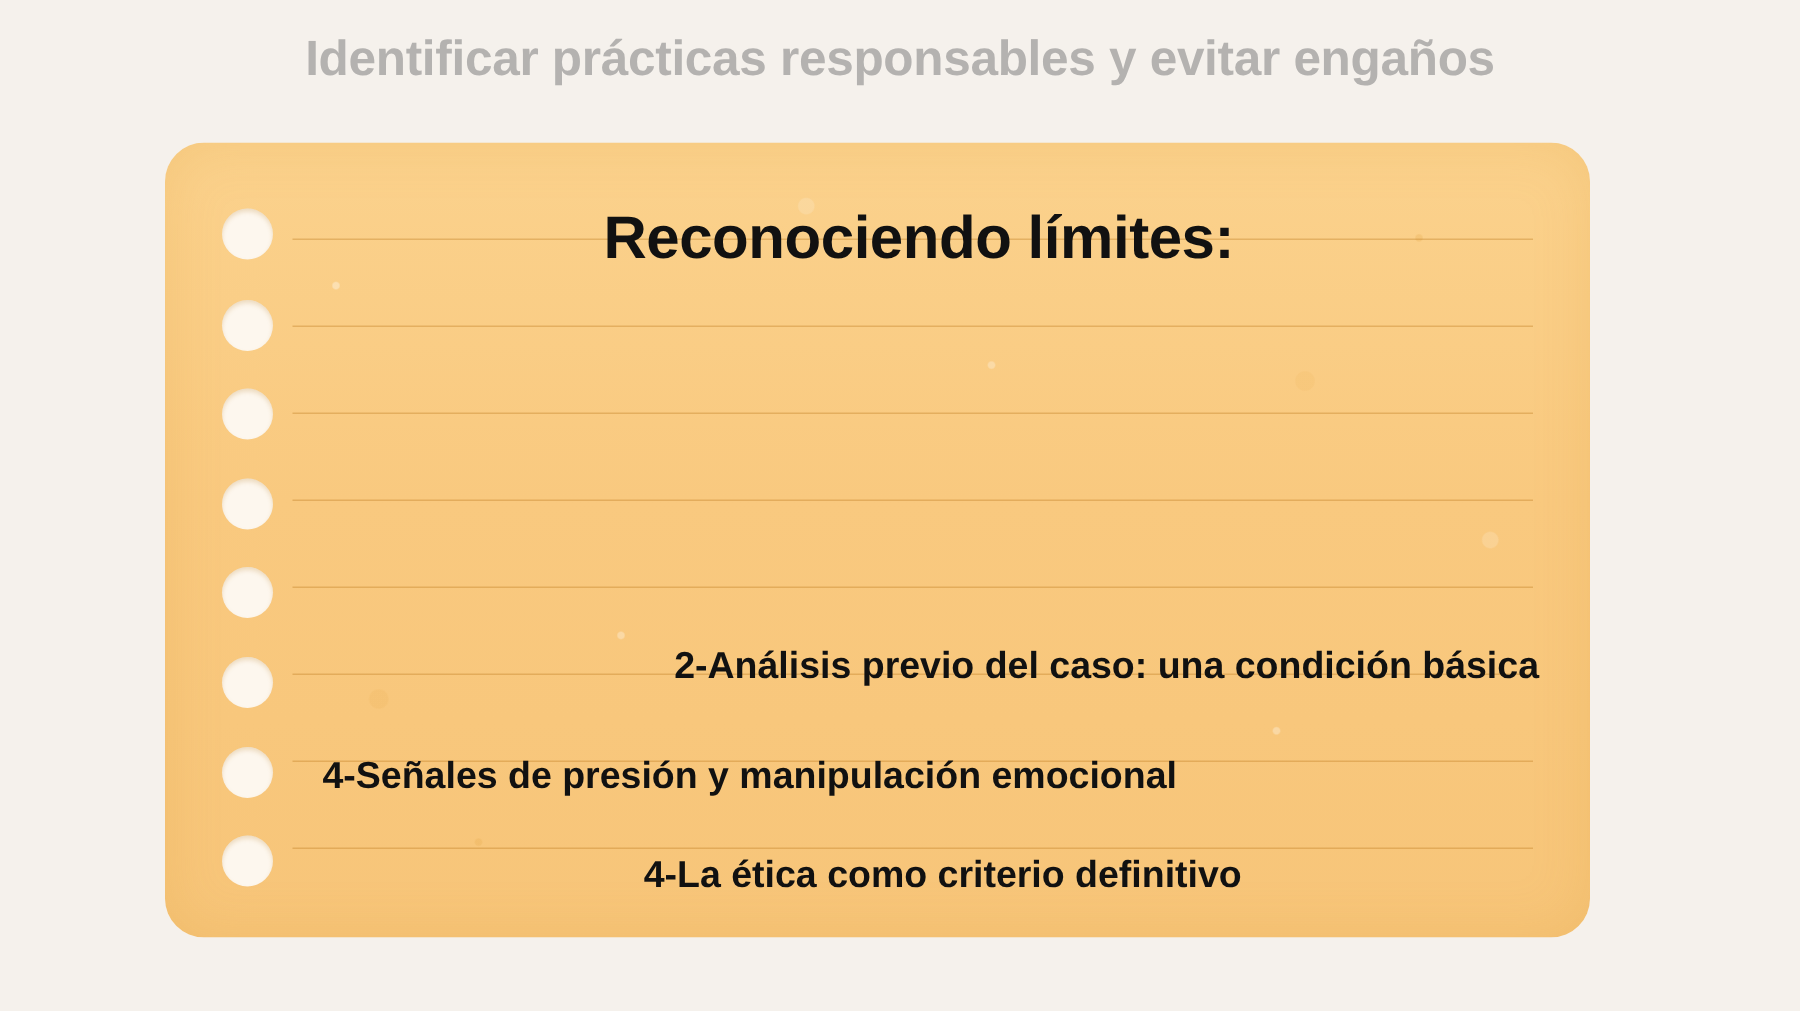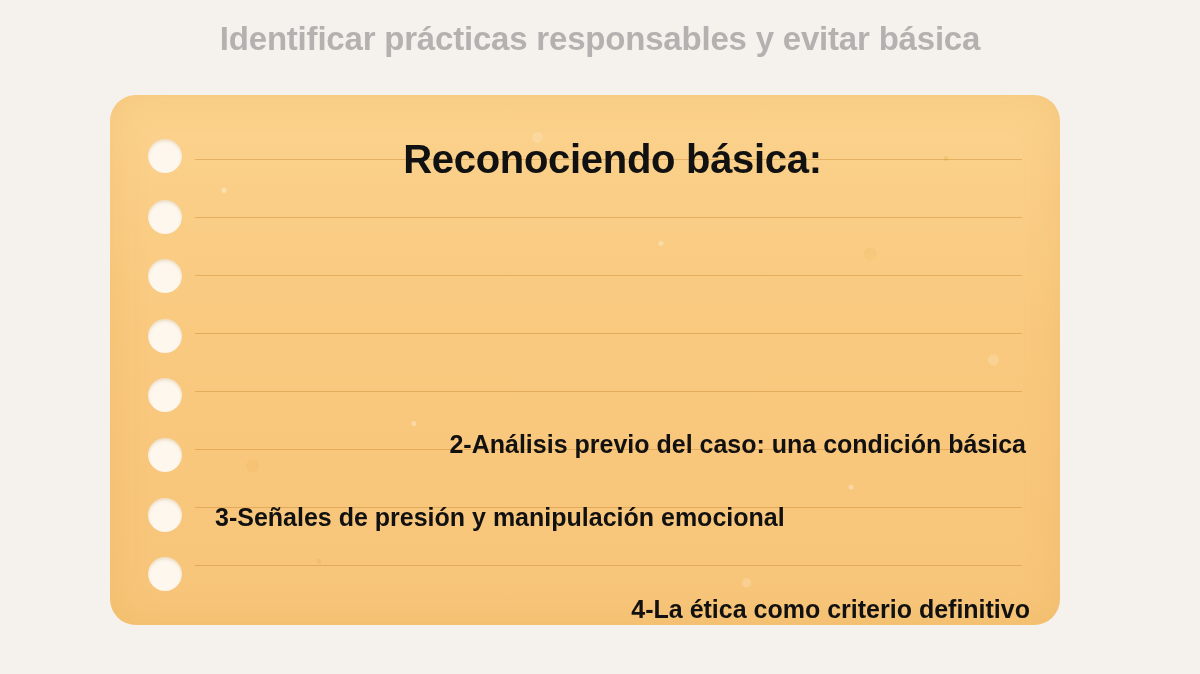--- a/index.html
+++ b/index.html
@@ -130,28 +130,28 @@
     left: 0;
     right: 0;
     font-size: 25px;
     font-weight: bold;
     color: #111111;
     white-space: nowrap;
   }
   .item-0 { top: 232px; text-align: left;  padding-left: 24px; }
   .item-1 { top: 318px; text-align: right; padding-right: 4px; margin-top: 17px; }
   .item-2 { top: 408px; text-align: left;  padding-left: 20px; }
-  .item-3 { top: 500px; text-align: right;  padding-left: 32px; }
+  .item-3 { top: 474px; text-align: center;  padding-left: 32px; }
 </style>
 </head>
 <body>
 
 <div class="slide">
 
-  <div class="slide-heading">Identificar prácticas responsables y evitar básica</div>
+  <div class="slide-heading">Identificar prácticas responsables y evitar engaños</div>
 
   <div class="note-card">
 
     <div class="paper-texture"></div>
 
     <div class="rules">
       <div class="rule-line" style="top:64px"></div>
       <div class="rule-line" style="top:122px"></div>
       <div class="rule-line" style="top:180px"></div>
       <div class="rule-line" style="top:238px"></div>
@@ -166,21 +166,21 @@
       <div class="hole" style="top:105px"></div>
       <div class="hole" style="top:164px"></div>
       <div class="hole" style="top:224px"></div>
       <div class="hole" style="top:283px"></div>
       <div class="hole" style="top:343px"></div>
       <div class="hole" style="top:403px"></div>
       <div class="hole" style="top:462px"></div>
     </div>
 
     <div class="content">
-      <div class="note-title">Reconociendo básica:</div>
+      <div class="note-title">Reconociendo límites:</div>
 
       <div class="note-item item-1">2-Análisis previo del caso: una condición básica</div>
-      <div class="note-item item-2">3-Señales de presión y manipulación emocional</div>
+      <div class="note-item item-2">4-Señales de presión y manipulación emocional</div>
       <div class="note-item item-3">4-La ética como criterio definitivo</div>
     </div>
 
   </div>
 </div>
 
 </body></html>

